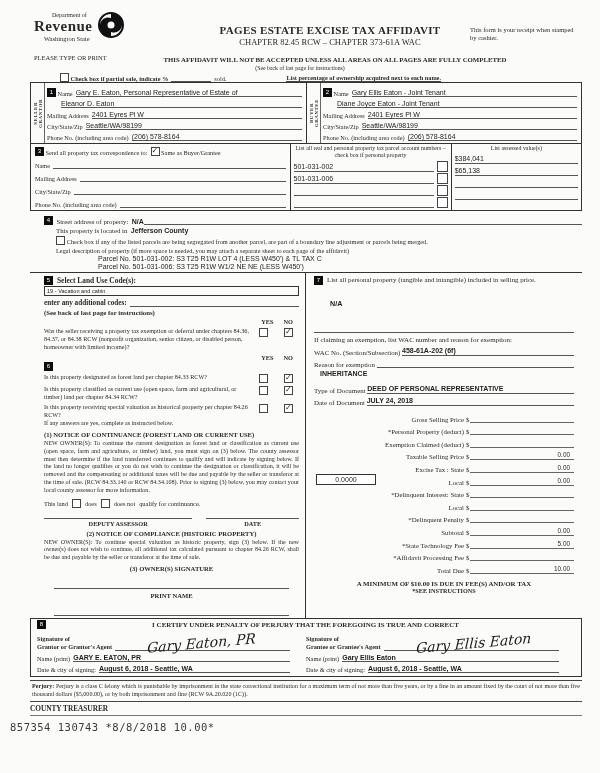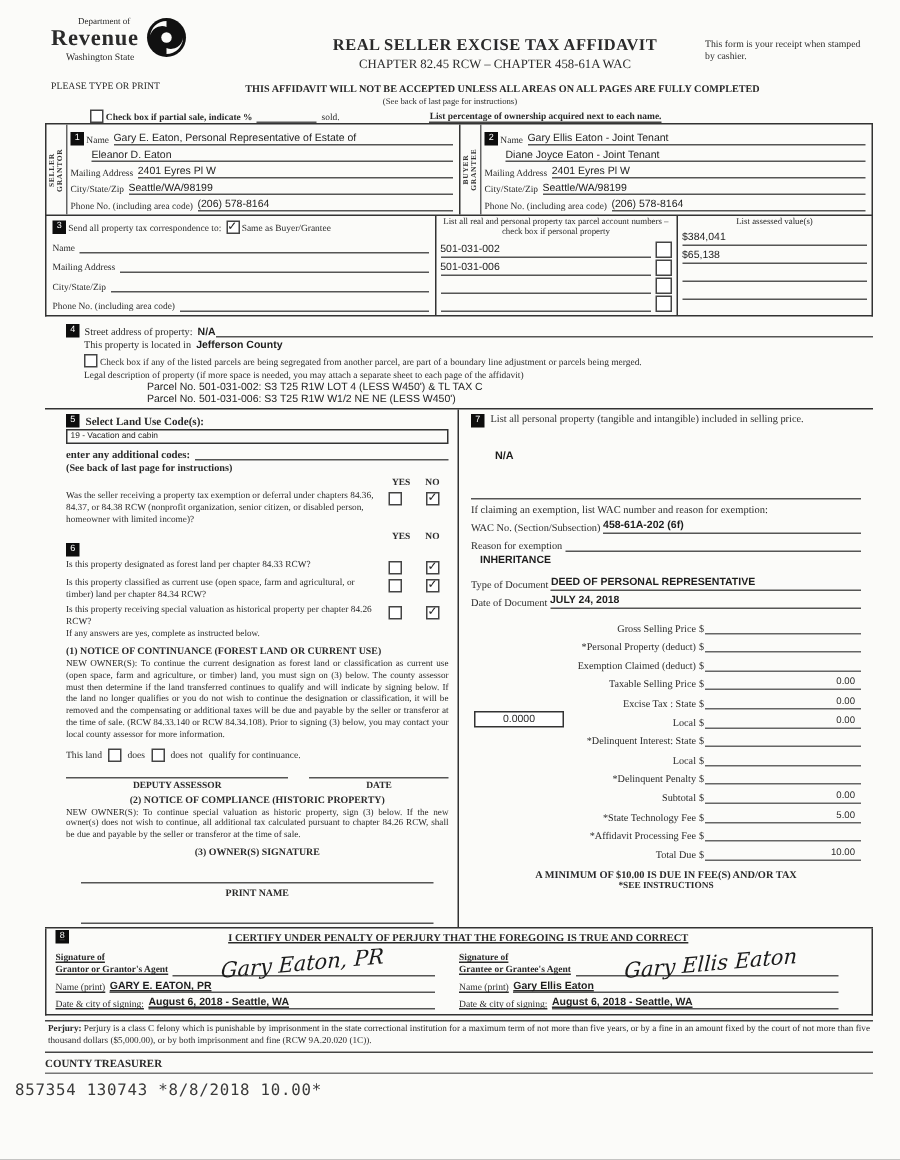--- a/index.html
+++ b/index.html
@@ -83,21 +83,21 @@
   .fee-lab{width:150px;text-align:right;font-size:6.8px;padding-right:2px;white-space:nowrap;}
   .fee-d{font-size:6.8px;padding-right:1px;}
   .fee-line{flex:1;border-bottom:1px solid #666;position:relative;height:10px;}
   .fee-amt{position:absolute;right:4px;bottom:1px;font-family:"Liberation Sans",sans-serif;font-size:6.4px;}
   .rate-box{position:absolute;left:2px;bottom:1px;width:58px;border:1.5px solid #333;text-align:center;
             font-size:7px;padding:1px 0;background:#fff;font-family:"Liberation Sans",sans-serif;}
   .minnote{text-align:center;font-size:6.9px;font-weight:bold;margin-top:6px;}
   .seeinstr{text-align:center;font-size:6.2px;font-weight:bold;}
   .exline{display:flex;align-items:flex-end;font-size:6.9px;margin-top:3px;}
   
-  .cert{border:1.2px solid #333;border-top:none;padding:1px 22px 3px 6px;position:relative;text-decoration:underline;}
+  .cert{border:1.2px solid #333;border-top:none;padding:1px 22px 3px 6px;position:relative;}
   .cert-title{text-align:center;font-size:7px;font-weight:bold;padding-top:1px;}
   .cert-cols{display:flex;gap:16px;}
   .cert-col{width:50%;}
   .sig-row{display:flex;align-items:flex-end;position:relative;height:22px;}
   .sig-labs{font-size:6.3px;font-weight:bold;line-height:1.25;white-space:nowrap;padding-right:3px;}
   .sig{position:absolute;bottom:0px;left:110px;font-family:"DejaVu Serif",serif;font-style:italic;
        font-size:14px;transform:rotate(-5deg) skewX(-8deg);color:#1a1a1a;white-space:nowrap;}
   .cert .frow{font-size:6.4px;}
   
   .perjury{border-top:1px solid #444;border-bottom:1px solid #444;margin-top:3px;padding:2px 2px;
@@ -119,22 +119,22 @@
       <div class="l2">Revenue</div>
       <div class="l3">Washington State</div>
       <svg width="30" height="30" viewBox="0 0 30 30">
         <circle cx="15" cy="15" r="13" fill="#111"></circle>
         <path d="M15 4 A11 11 0 0 0 4 15 A8 8 0 0 1 15 8 Z" fill="#fbfbf9"></path>
         <path d="M15 26 A11 11 0 0 0 26 15 A8 8 0 0 1 15 22 Z" fill="#fbfbf9"></path>
         <circle cx="15" cy="15" r="3.5" fill="#fbfbf9"></circle>
       </svg>
     </div>
     <div class="title-blk">
-      <div class="title">REAL SELLER EXCISE TAX AFFIDAVIT</div>
-      <div class="subtitle">CHAPTER 82.45 RCW – CHAPTER 458-61A WAC</div>
+      <div class="title">PAGES ESTATE EXCISE TAX AFFIDAVIT</div>
+      <div class="subtitle">CHAPTER 82.45 RCW – CHAPTER 373-61A WAC</div>
     </div>
     <div class="receipt">This form is your receipt when stamped by cashier.</div>
     <div class="typeprint">PLEASE TYPE OR PRINT</div>
     <div class="warn">THIS AFFIDAVIT WILL NOT BE ACCEPTED UNLESS ALL AREAS ON ALL PAGES ARE FULLY COMPLETED</div>
     <div class="seeback">(See back of last page for instructions)</div>
   </div>
 
   <div class="preline">
     <span class="cb"></span>&nbsp;
     <span class="b">Check box if partial sale, indicate %</span>

